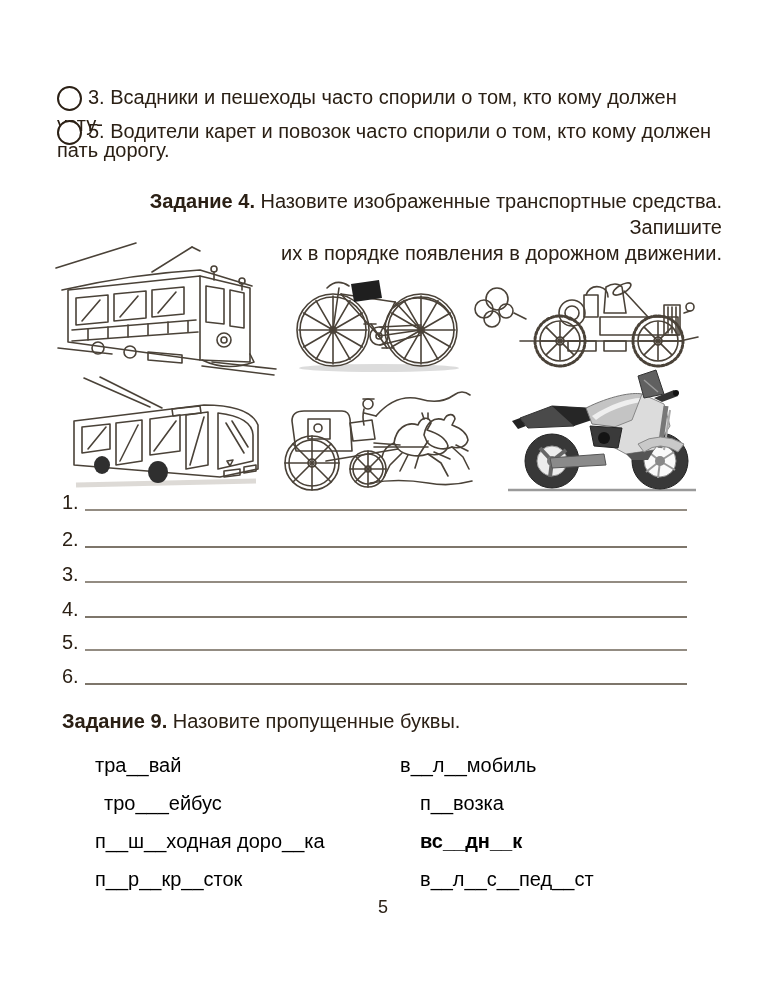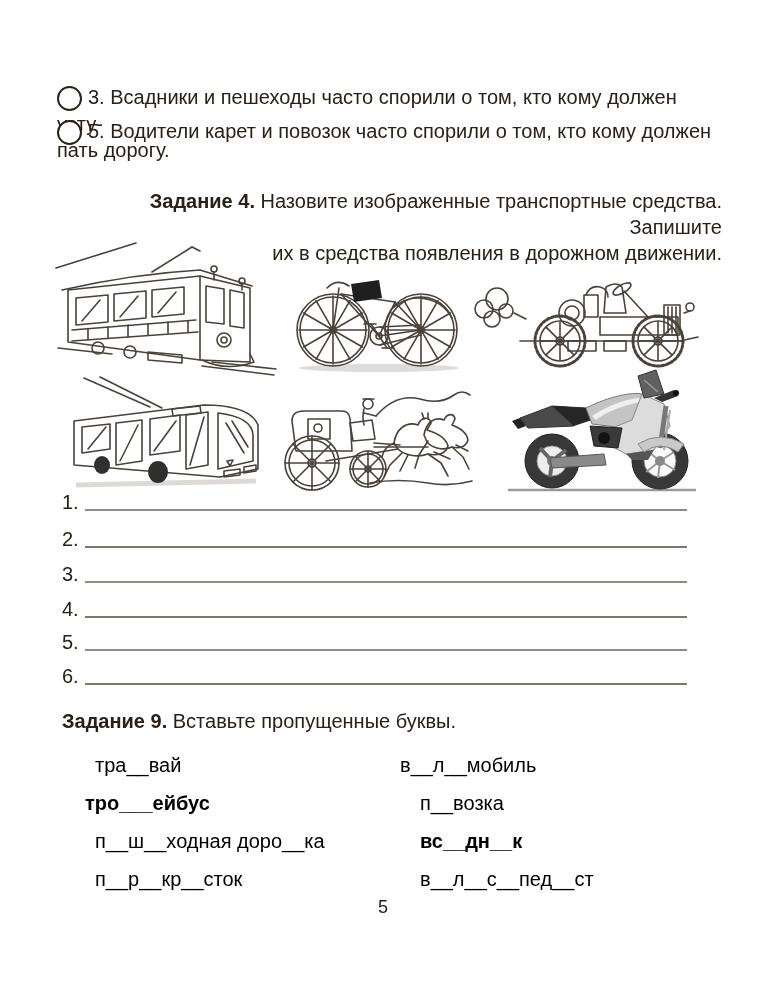--- a/index.html
+++ b/index.html
@@ -44,21 +44,21 @@
     <span>пать дорогу.</span>
   </div>
 
   <div class="abs txt" style="left:57px;top:118px;width:660px;">
     <span class="mark-circle"></span><span>5. Водители карет и повозок часто спорили о том, кто кому должен</span><br>
   </div>
 
   <div class="abs txt" style="left:62px;top:188px;width:660px;text-align:right;">
     <span class="bold">Задание 4.</span>
     <span>Назовите изображенные транспортные средства. Запишите</span><br>
-    <span>их в средства появления в дорожном движении.</span>
+    <span>их в порядке появления в дорожном движении.</span>
   </div>
 
   <div class="illu" style="left:52px;top:238px;width:225px;height:140px;">
     <svg viewBox="0 0 225 140">
       <g class="sketch">
         <line x1="4" y1="30" x2="84" y2="5"></line>
         <line x1="100" y1="34" x2="140" y2="9"></line>
         <line x1="140" y1="9" x2="148" y2="13"></line>
         <path d="M10 52 Q80 36 148 32 L200 48"></path>
         <path d="M16 52 L148 38 L148 122 L16 104 Z"></path>
@@ -314,25 +314,25 @@
     <span class="ans-num">5.</span>
     <div class="ans-line"></div>
   </div>
   <div class="ans-row" style="top:659px;">
     <span class="ans-num">6.</span>
     <div class="ans-line"></div>
   </div>
 
   <div class="abs txt" style="left:62px;top:708px;width:660px;">
     <span class="bold">Задание 9.</span>
-    <span>Вставьте пропущенные буквы.</span>
+    <span>Назовите пропущенные буквы.</span>
   </div>
 
   <div class="word" style="left:95px;top:754px;">тра__вай</div>
-  <div class="word" style="left:85px;top:792px;font-weight:bold;">тро___ейбус</div>
+  <div class="word" style="left:104px;top:792px;">тро___ейбус</div>
   <div class="word" style="left:95px;top:830px;">п__ш__ходная доро__ка</div>
   <div class="word" style="left:95px;top:868px;">п__р__кр__сток</div>
   <div class="word" style="left:400px;top:754px;">в__л__мобиль</div>
   <div class="word" style="left:420px;top:792px;">п__возка</div>
   <div class="word" style="left:420px;top:830px;font-weight:bold;">вс__дн__к</div>
   <div class="word" style="left:420px;top:868px;">в__л__с__пед__ст</div>
 
   <div class="pagenum">5</div>
 
 </div>

